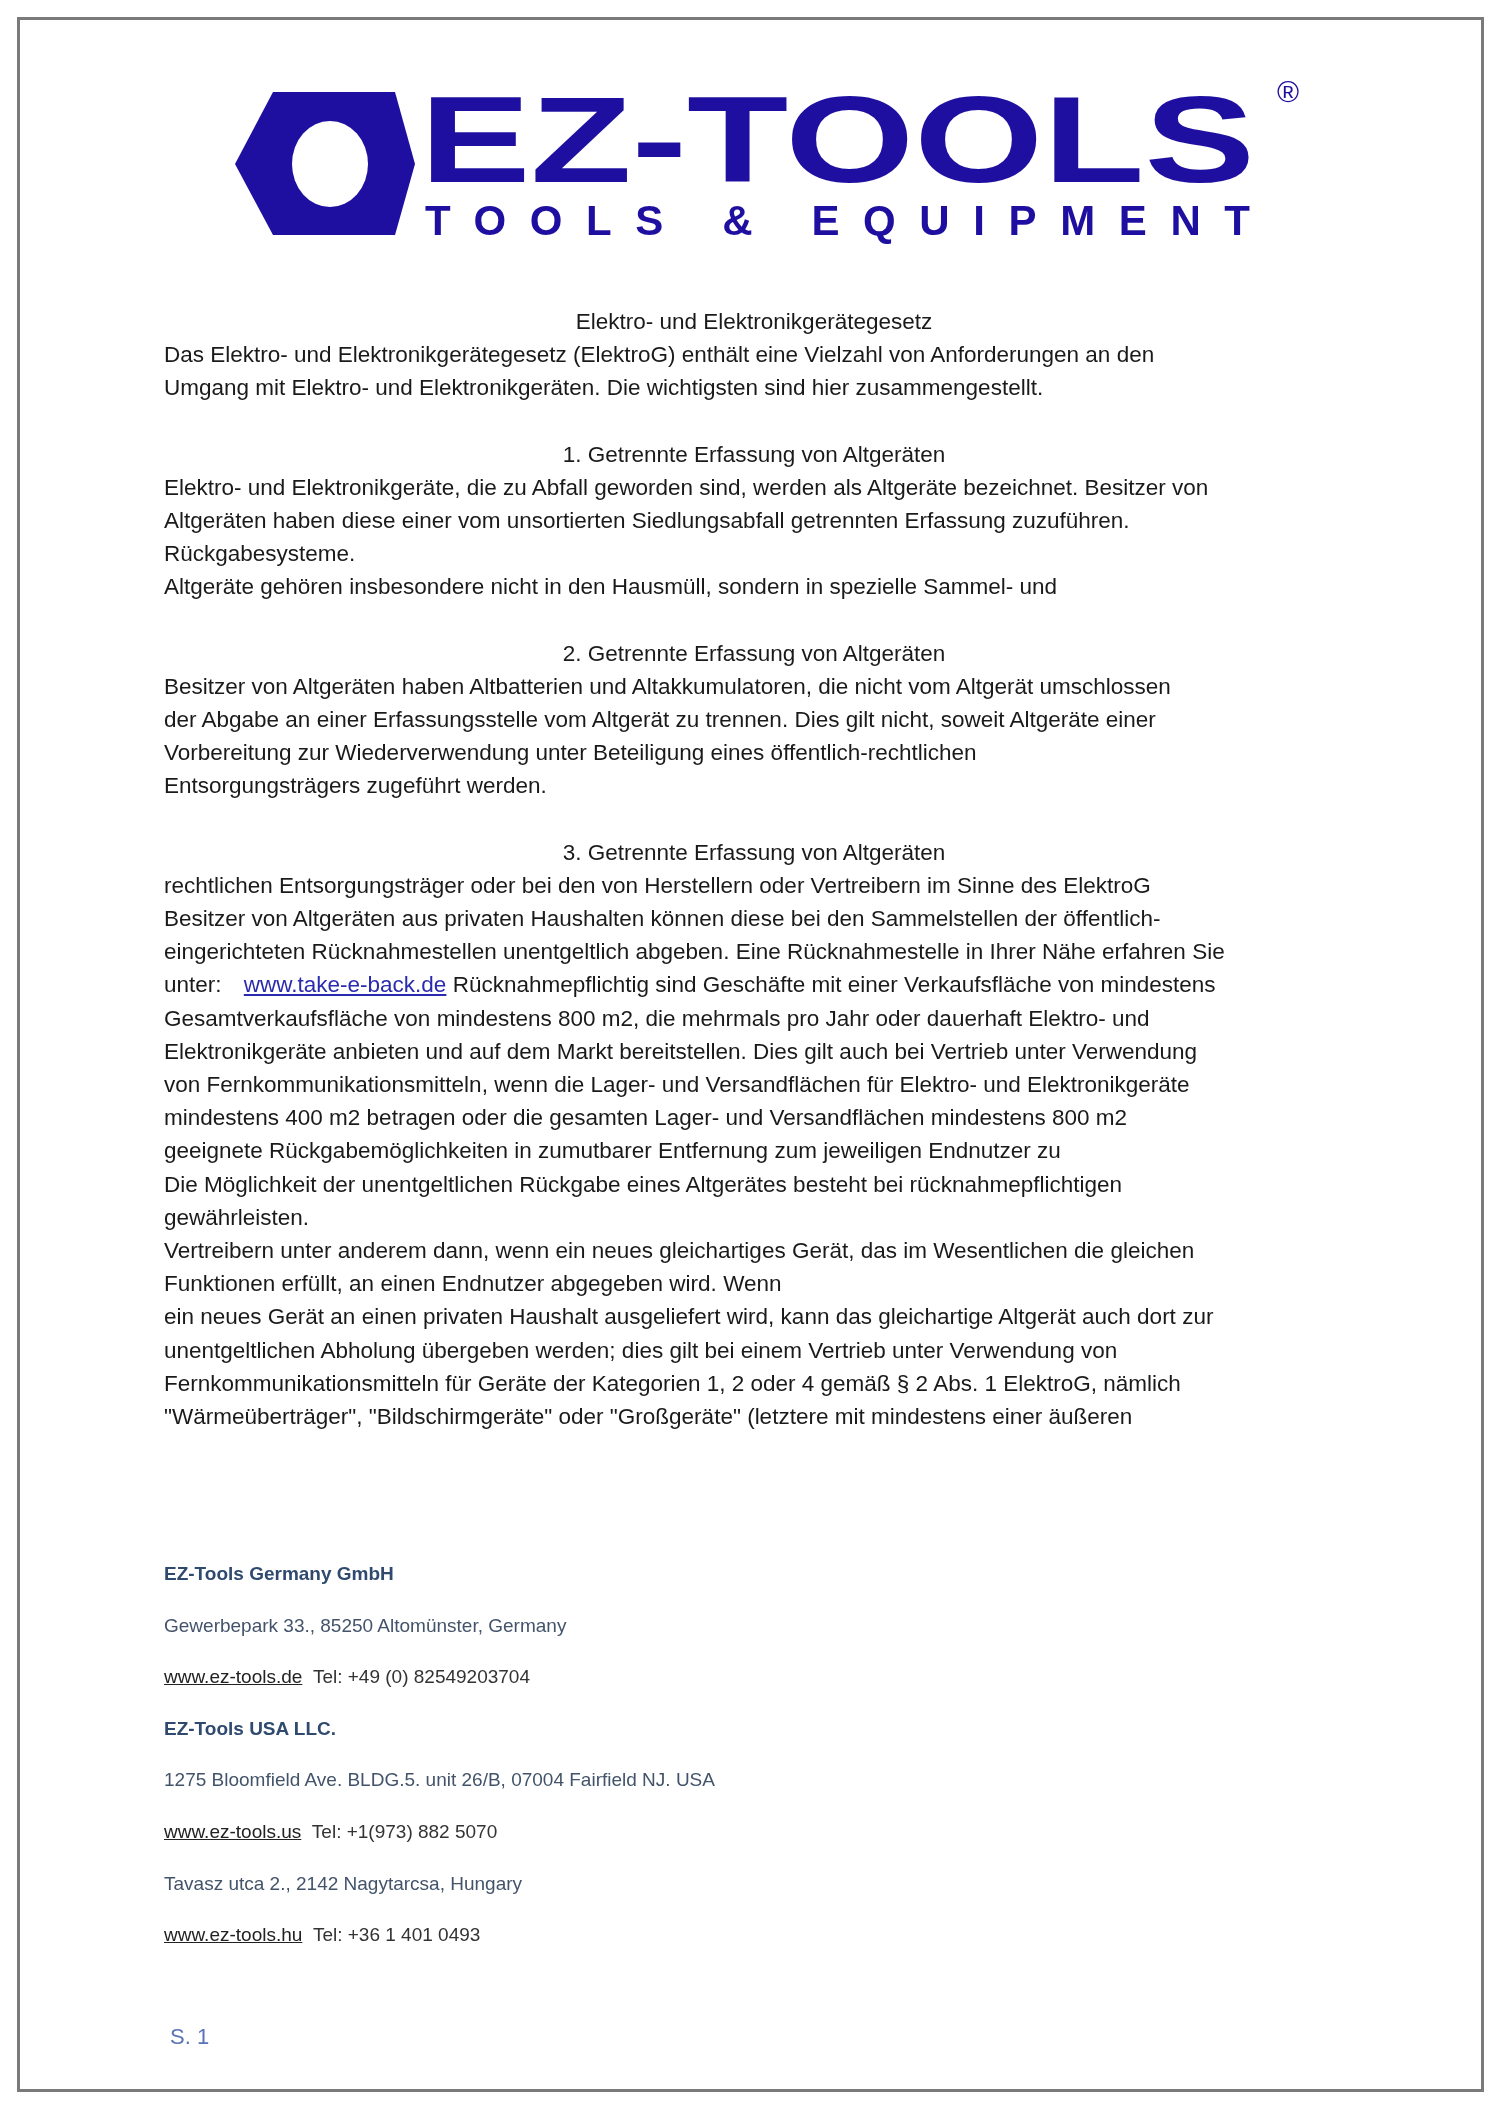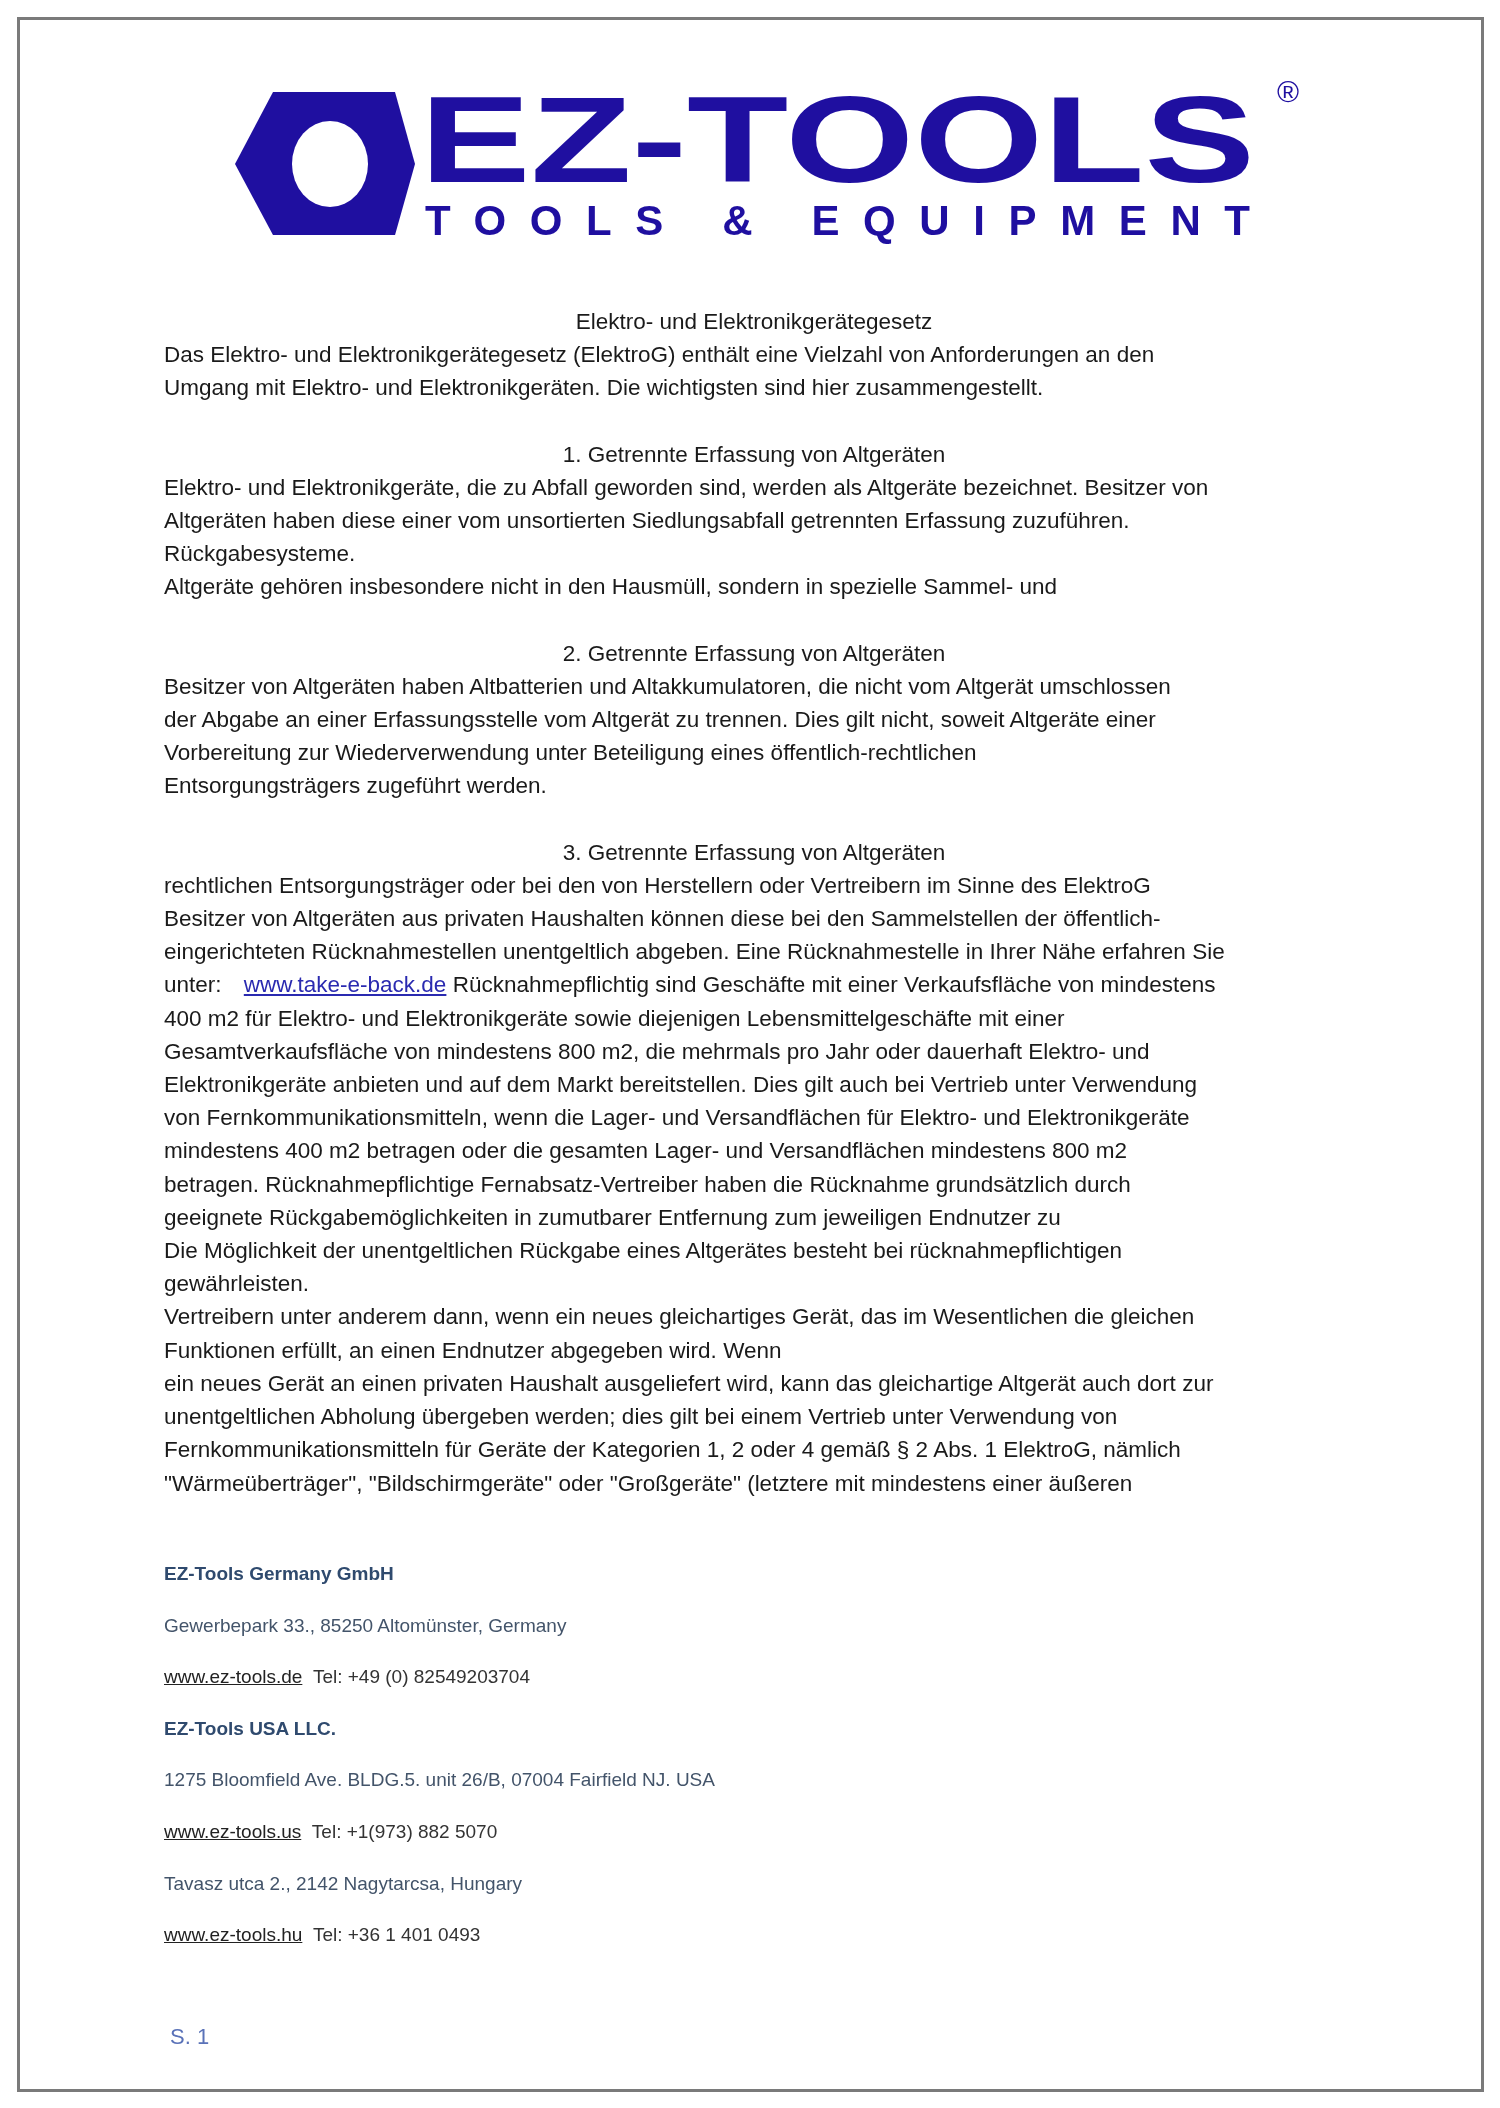--- a/index.html
+++ b/index.html
@@ -58,26 +58,24 @@
   <p>der Abgabe an einer Erfassungsstelle vom Altgerät zu trennen. Dies gilt nicht, soweit Altgeräte einer</p>
   <p>Vorbereitung zur Wiederverwendung unter Beteiligung eines öffentlich-rechtlichen</p>
   <p>Entsorgungsträgers zugeführt werden.</p>
   <div class="gap"></div>
 
   <p class="heading">3. Getrennte Erfassung von Altgeräten</p>
   <p>rechtlichen Entsorgungsträger oder bei den von Herstellern oder Vertreibern im Sinne des ElektroG</p>
   <p>Besitzer von Altgeräten aus privaten Haushalten können diese bei den Sammelstellen der öffentlich-</p>
   <p>eingerichteten Rücknahmestellen unentgeltlich abgeben. Eine Rücknahmestelle in Ihrer Nähe erfahren Sie</p>
   <p><span>unter: </span><a class="link">www.take-e-back.de</a><span> Rücknahmepflichtig sind Geschäfte mit einer Verkaufsfläche von mindestens</span></p>
-  <p>400 m2 für Elektro- und Elektronikgeräte sowie diejenigen Lebensmittelgeschäfte mit einer</p>
   <p>Gesamtverkaufsfläche von mindestens 800 m2, die mehrmals pro Jahr oder dauerhaft Elektro- und</p>
   <p>Elektronikgeräte anbieten und auf dem Markt bereitstellen. Dies gilt auch bei Vertrieb unter Verwendung</p>
   <p>von Fernkommunikationsmitteln, wenn die Lager- und Versandflächen für Elektro- und Elektronikgeräte</p>
   <p>mindestens 400 m2 betragen oder die gesamten Lager- und Versandflächen mindestens 800 m2</p>
-  <p>betragen. Rücknahmepflichtige Fernabsatz-Vertreiber haben die Rücknahme grundsätzlich durch</p>
   <p>geeignete Rückgabemöglichkeiten in zumutbarer Entfernung zum jeweiligen Endnutzer zu</p>
   <p>Die Möglichkeit der unentgeltlichen Rückgabe eines Altgerätes besteht bei rücknahmepflichtigen</p>
   <p>gewährleisten.</p>
   <p>Vertreibern unter anderem dann, wenn ein neues gleichartiges Gerät, das im Wesentlichen die gleichen</p>
   <p>Funktionen erfüllt, an einen Endnutzer abgegeben wird. Wenn</p>
   <p>ein neues Gerät an einen privaten Haushalt ausgeliefert wird, kann das gleichartige Altgerät auch dort zur</p>
   <p>unentgeltlichen Abholung übergeben werden; dies gilt bei einem Vertrieb unter Verwendung von</p>
   <p>Fernkommunikationsmitteln für Geräte der Kategorien 1, 2 oder 4 gemäß § 2 Abs. 1 ElektroG, nämlich</p>
   <p>"Wärmeüberträger", "Bildschirmgeräte" oder "Großgeräte" (letztere mit mindestens einer äußeren</p>
 </div>

